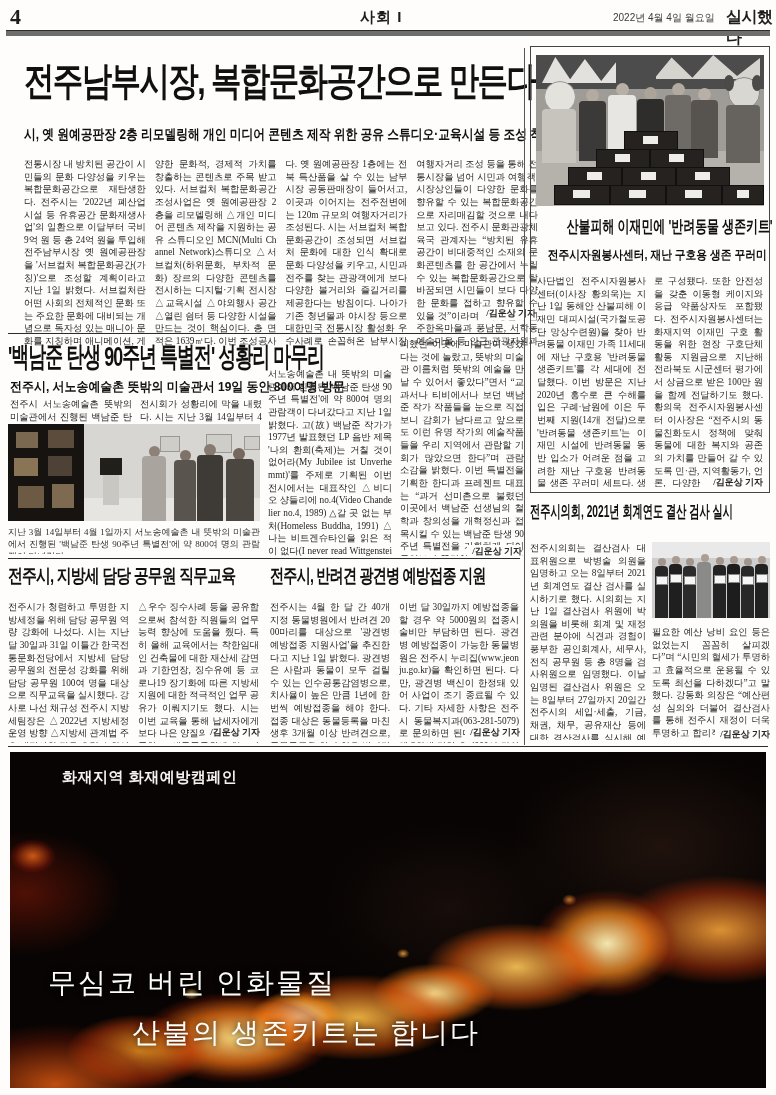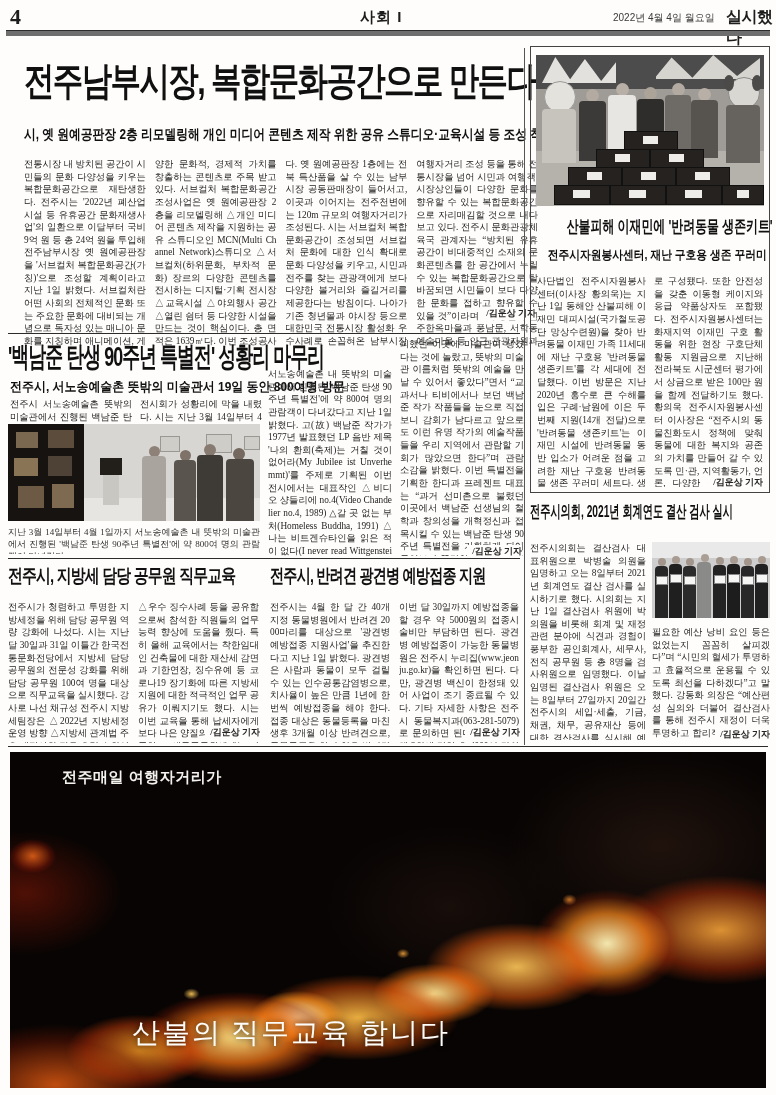--- a/index.html
+++ b/index.html
@@ -219,17 +219,18 @@
       <div class="cert" style="left:90px;top:34px;width:10px;height:7px;"></div>
       <div class="cert" style="left:104px;top:32px;width:10px;height:7px;"></div>
     </div>
     <div class="abs col" style="left:122px;top:126px;width:118px;height:114px;">필요한 예산 낭비 요인 등은 없었는지 꼼꼼히 살피겠다”며 “시민의 혈세가 투명하고 효율적으로 운용될 수 있도록 최선을 다하겠다”고 말했다. 강동화 의장은 “예산편성 심의와 더불어 결산검사를 통해 전주시 재정이 더욱 투명하고 합리적으로 운용될 수 있도록 의회 차원에서도 더욱 노력하겠다”고 말했다.</div>
     <div class="byline" style="right:0;bottom:2px;">/김운상 기자</div>
   </section>
 
   <div class="abs hrule" style="left:8px;top:746px;width:760px;"></div>
 
   <div class="abs campaign">
-    <div class="camp-label">전주매일 여행자거리가</div>
-    <div class="slogan" style="left:122px;top:262px;">산불의 직무교육 합니다</div>
+    <div class="camp-label">화재지역 화재예방캠페인</div>
+    <div class="slogan" style="left:38px;top:212px;">무심코 버린 인화물질</div>
+    <div class="slogan" style="left:122px;top:262px;">산불의 생존키트는 합니다</div>
   </div>
 
 </div>
 
 </body></html>

